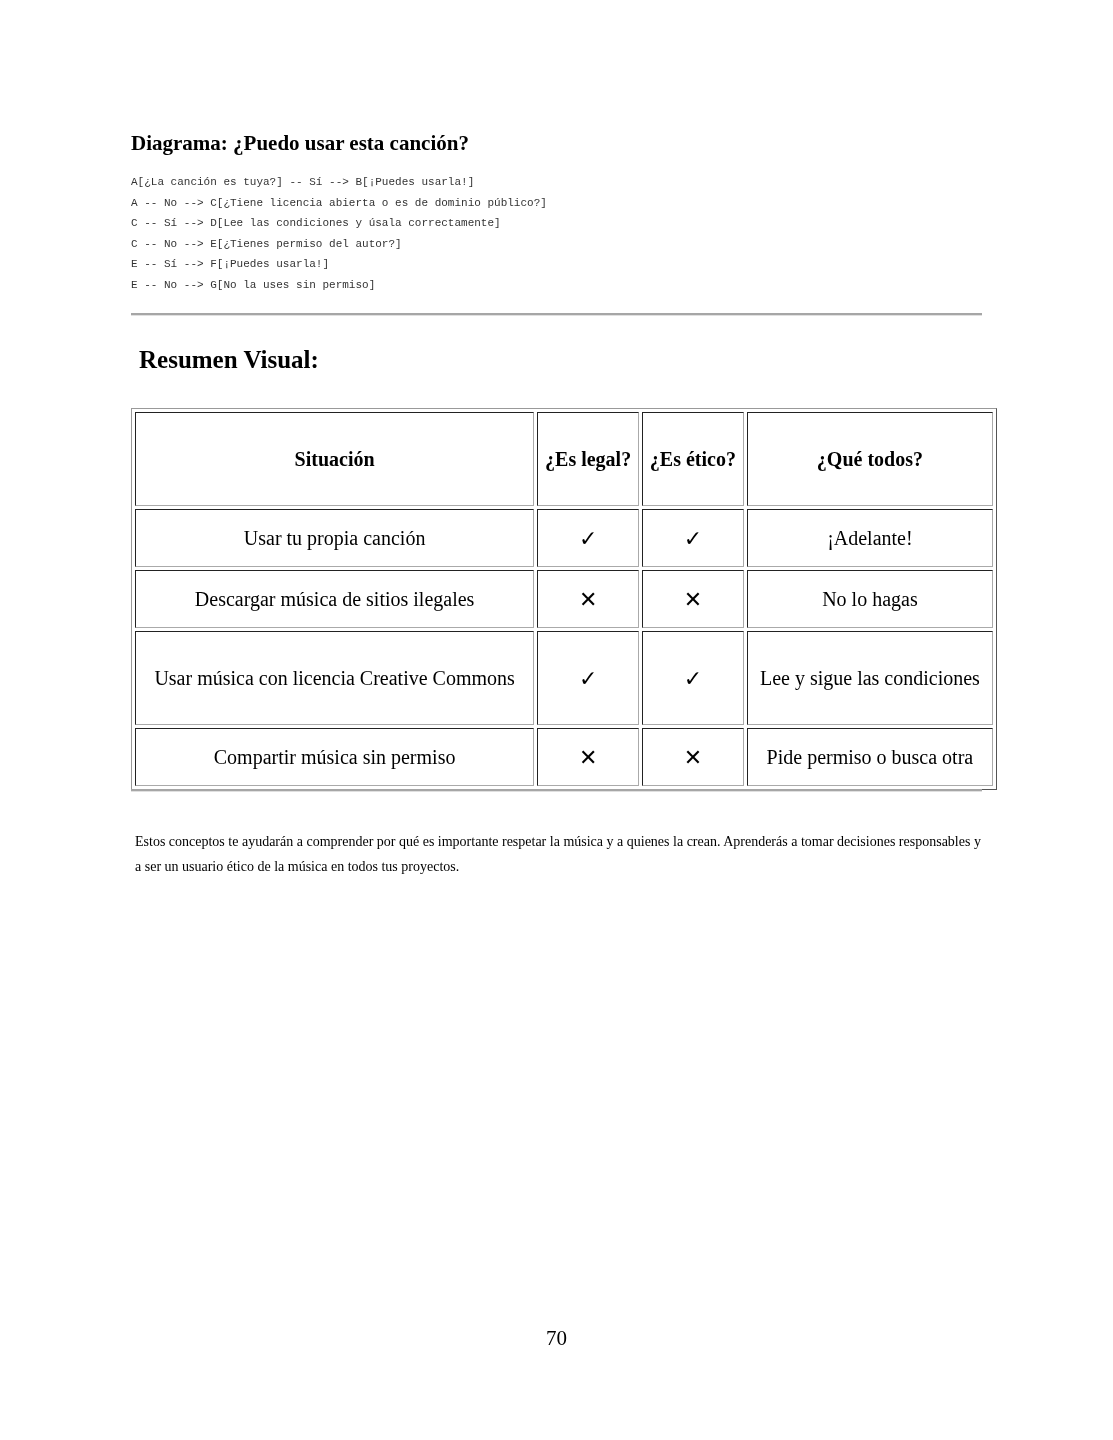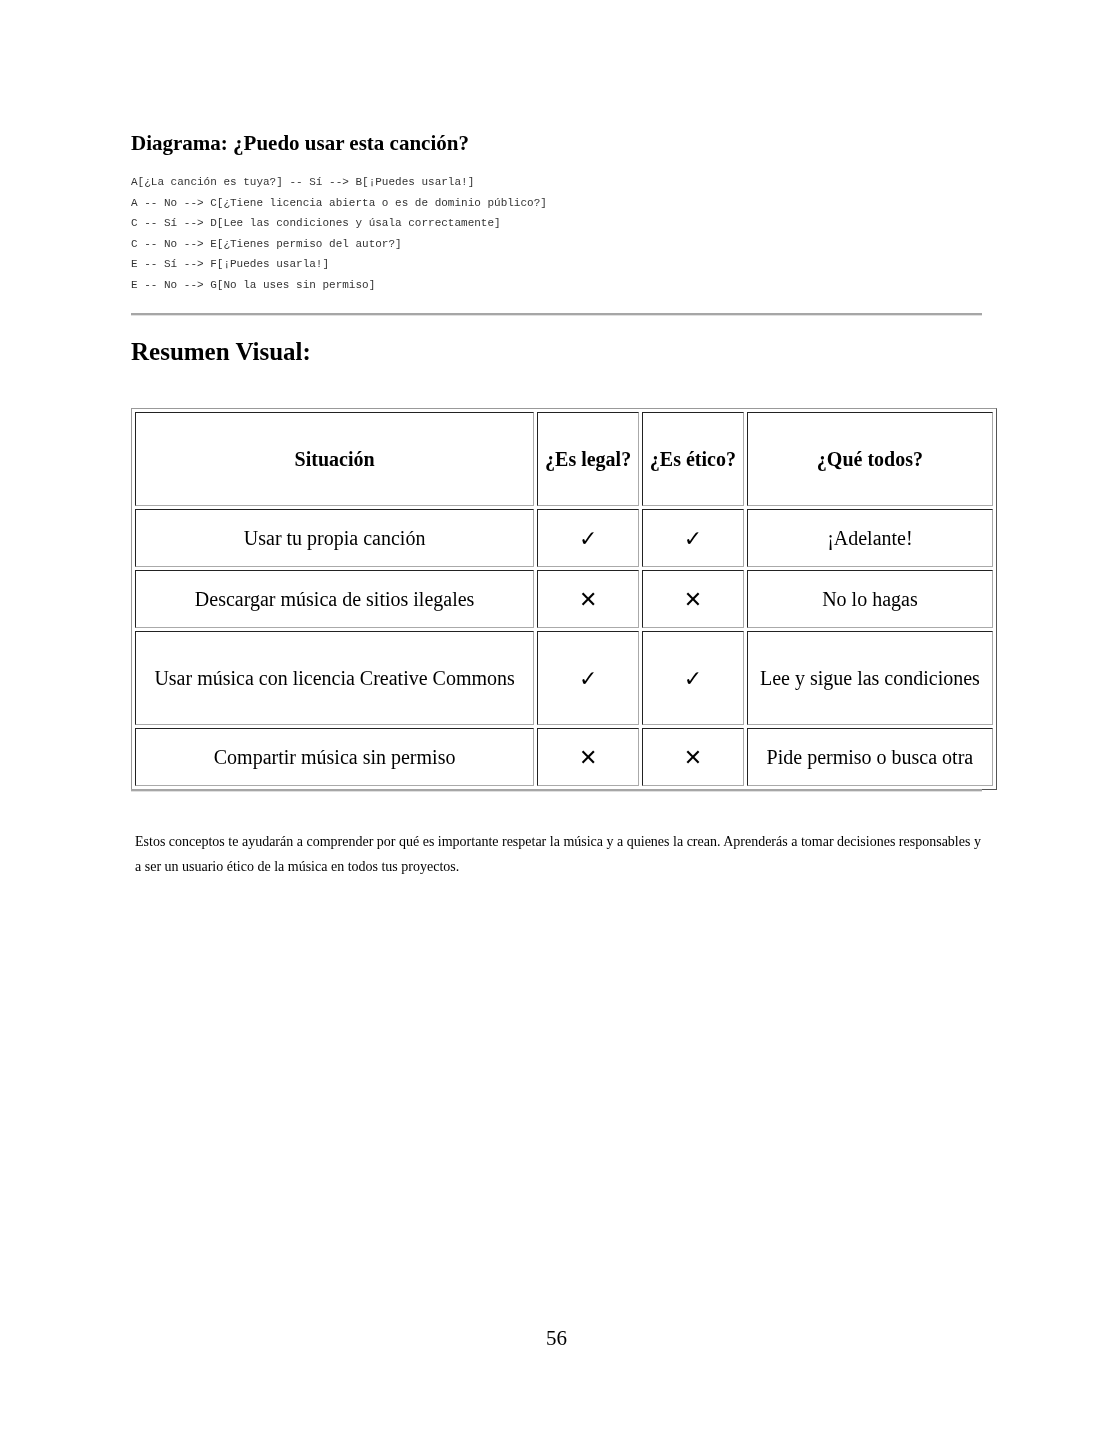--- a/index.html
+++ b/index.html
@@ -49,21 +49,21 @@
       height: 0;
       border-top: 2px solid #a6a6a6;
       border-bottom: 1px solid #e0e0e0;
     }
     .rule.r1 { top: 313px; }
     .rule.r2 { top: 789px; }
     .section-title {
       position: absolute;
       top: 338px;
       left: 0;
-      margin: 0;
+      margin: 8px;
       font-size: 25px;
       font-weight: bold;
       white-space: nowrap;
       text-align: center;
     }
     .summary-table {
       position: absolute;
       top: 408px;
       left: 0;
       border-collapse: separate;
@@ -165,15 +165,15 @@
         <td><span class="mark">✕</span></td>
         <td>Pide permiso o busca otra</td>
       </tr>
     </tbody>
   </table>
 
   <div class="rule r2"></div>
 
   <p class="paragraph">Estos conceptos te ayudarán a comprender por qué es importante respetar la música y a quienes la crean. Aprenderás a tomar decisiones responsables y a ser un usuario ético de la música en todos tus proyectos.</p>
 
-  <p class="page-number">56</p>
+  <p class="page-number">70</p>
 
 </div>
 
 </body></html>

